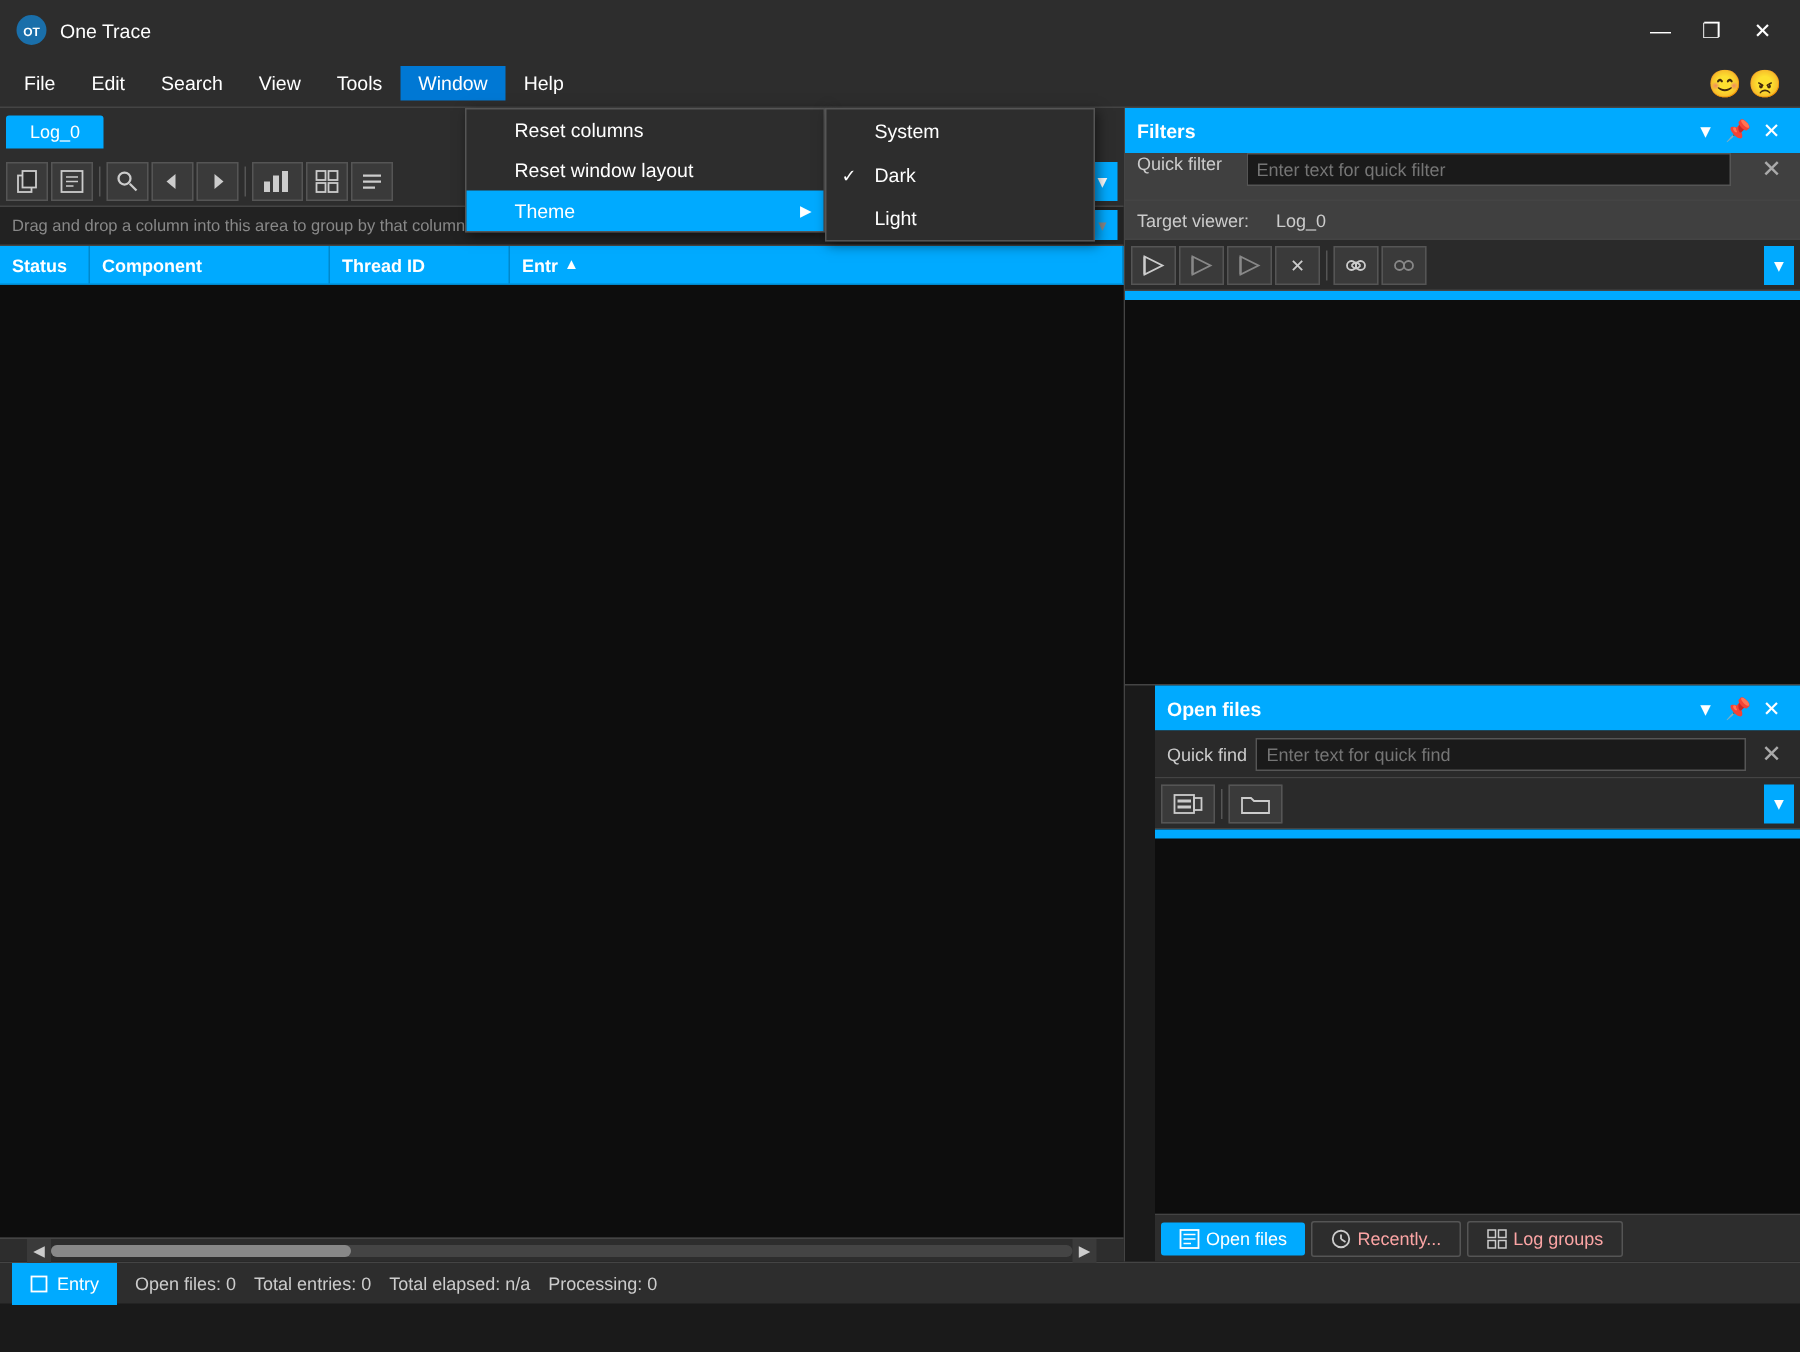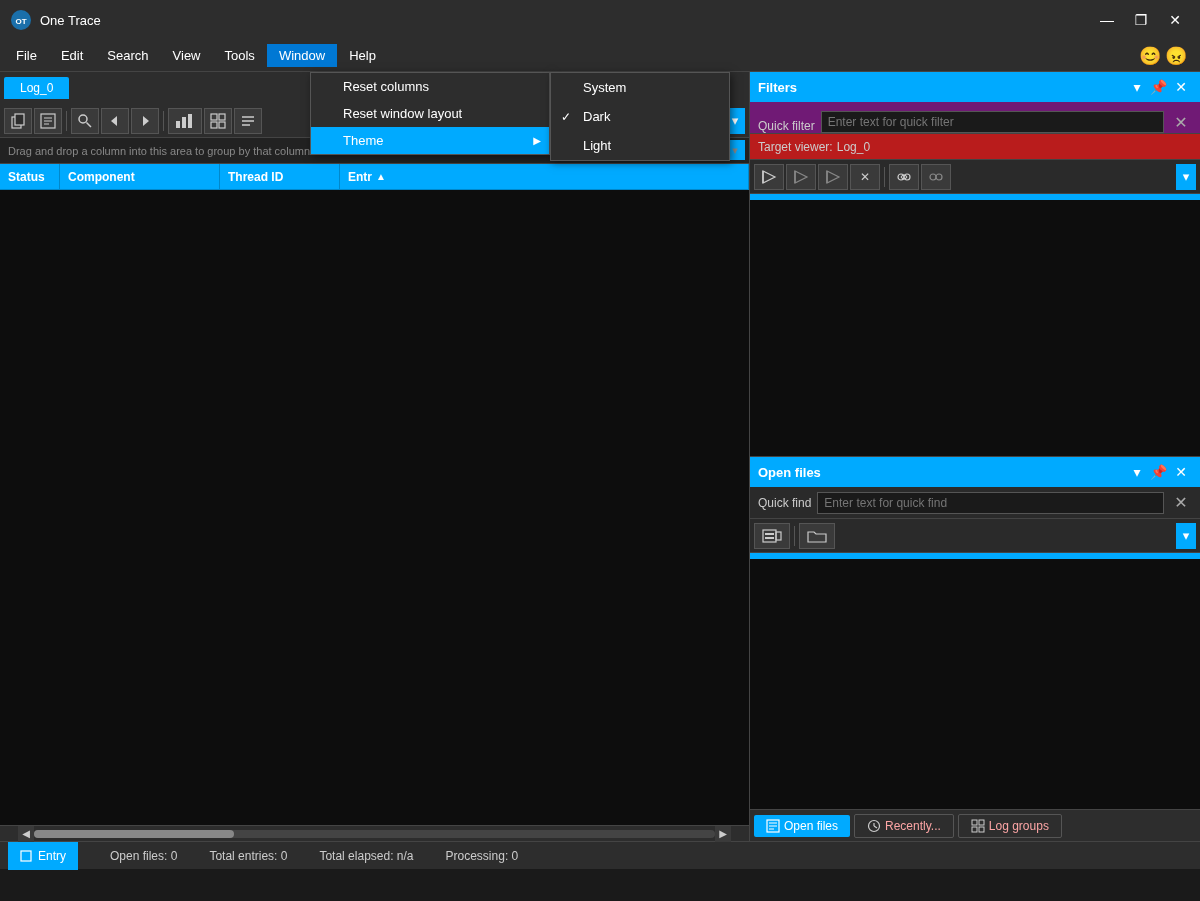--- a/index.html
+++ b/index.html
@@ -261,25 +261,25 @@
       color: white;
       cursor: pointer;
       display: flex;
       align-items: center;
       justify-content: center;
       font-size: 14px;
     }
 
     .quick-filter-row {
       height: 32px;
-      background: #701a75;
-      display: flex;
-      align-items: flex-end;
+      background: #404040;
+      display: flex;
+      align-items: flex-start;
       padding: 0 8px;
-      gap: 6px;
+      gap: 16px;
       border-bottom: 1px solid #444;
     }
     .quick-filter-label { font-size: 12px; color: #ccc; white-space: nowrap; }
     .quick-filter-input {
       flex: 1;
       height: 22px;
       background: #1a1a1a;
       border: 1px solid #555;
       color: #ccc;
       padding: 0 6px;
@@ -293,25 +293,25 @@
       color: #aaa;
       cursor: pointer;
       font-size: 16px;
       display: flex;
       align-items: center;
       justify-content: center;
     }
 
     .target-viewer-row {
       height: 26px;
-      background: #b91c1c;
+      background: #404040;
       display: flex;
       align-items: center;
       padding: 0 8px;
-      gap: 4px;
+      gap: 18px;
       border-bottom: 1px solid #444;
       font-size: 12px;
       color: #ccc;
     }
 
     .filter-toolbar {
       height: 34px;
       background: #2a2a2a;
       display: flex;
       align-items: center;
@@ -358,20 +358,21 @@
       background: #00aaff;
       position: absolute;
       top: 0;
     }
 
     
     #openfiles-panel {
       flex: 1;
       display: flex;
       flex-direction: column;
+      margin-left: 20px;
     }
 
     .openfiles-quick-find-row {
       height: 32px;
       background: #2a2a2a;
       display: flex;
       align-items: center;
       padding: 0 8px;
       gap: 6px;
       border-bottom: 1px solid #444;
@@ -426,21 +427,21 @@
       border: 1px solid #555;
     }
 
     
     #status-bar {
       height: 28px;
       background: #2d2d2d;
       display: flex;
       align-items: center;
       padding: 0 8px;
-      gap: 32px;
+      gap: 12px;
       border-top: 1px solid #444;
       font-size: 12px;
       color: #ccc;
     }
     .status-tab {
       height: 28px;
       background: #00aaff;
       padding: 0 12px;
       display: flex;
       align-items: center;

